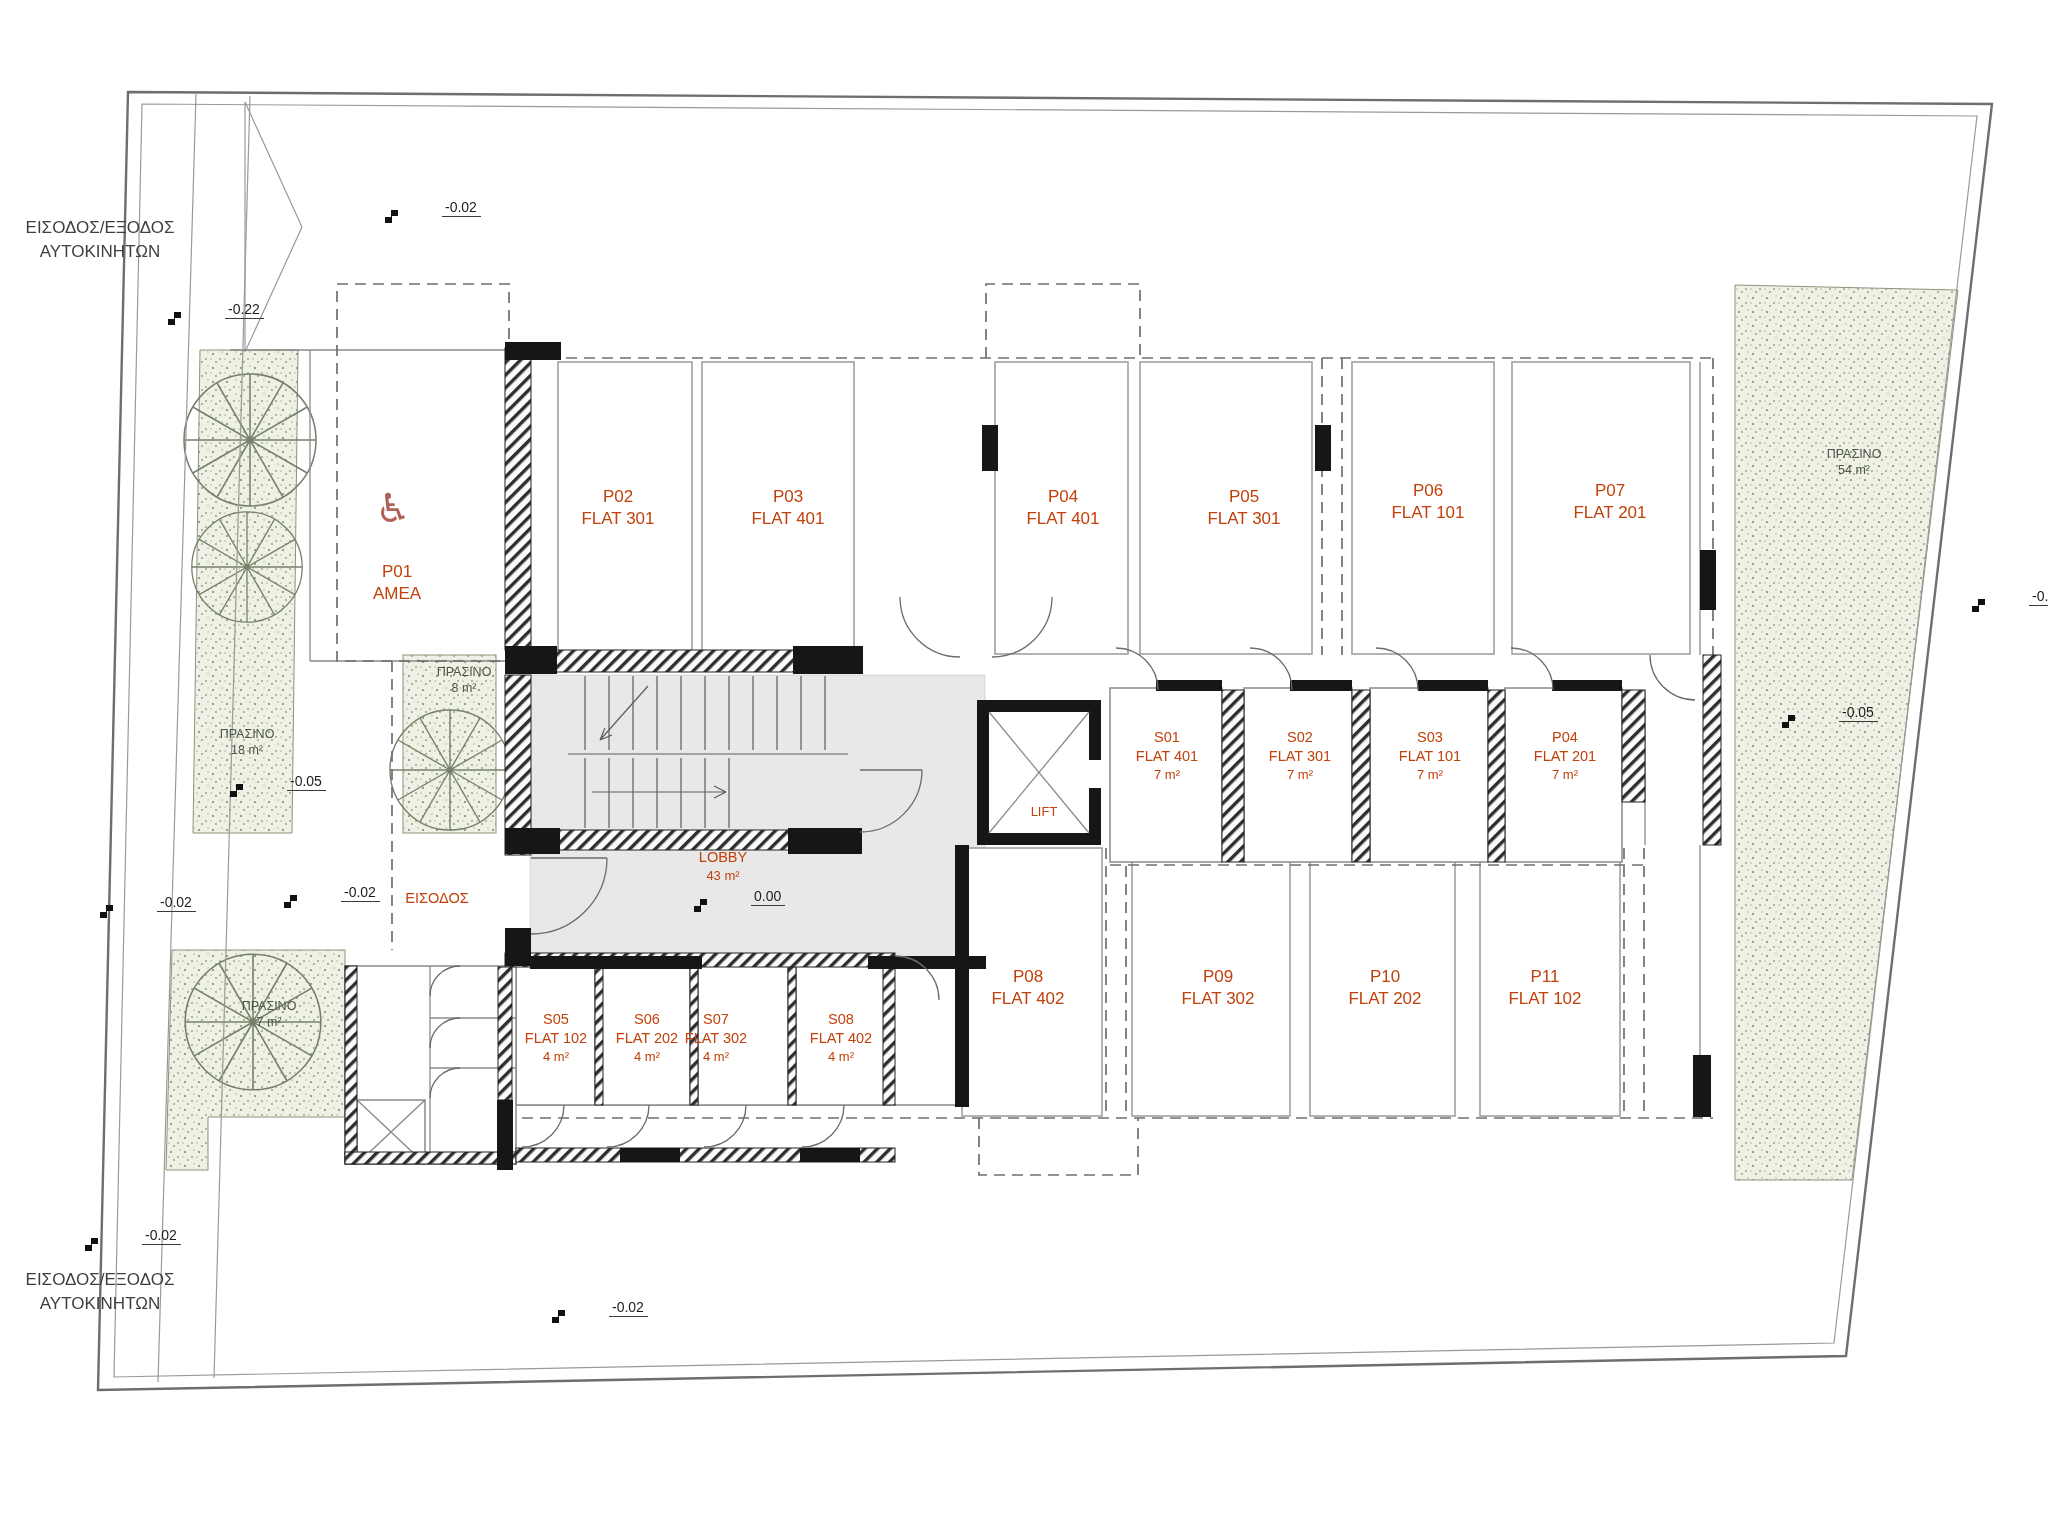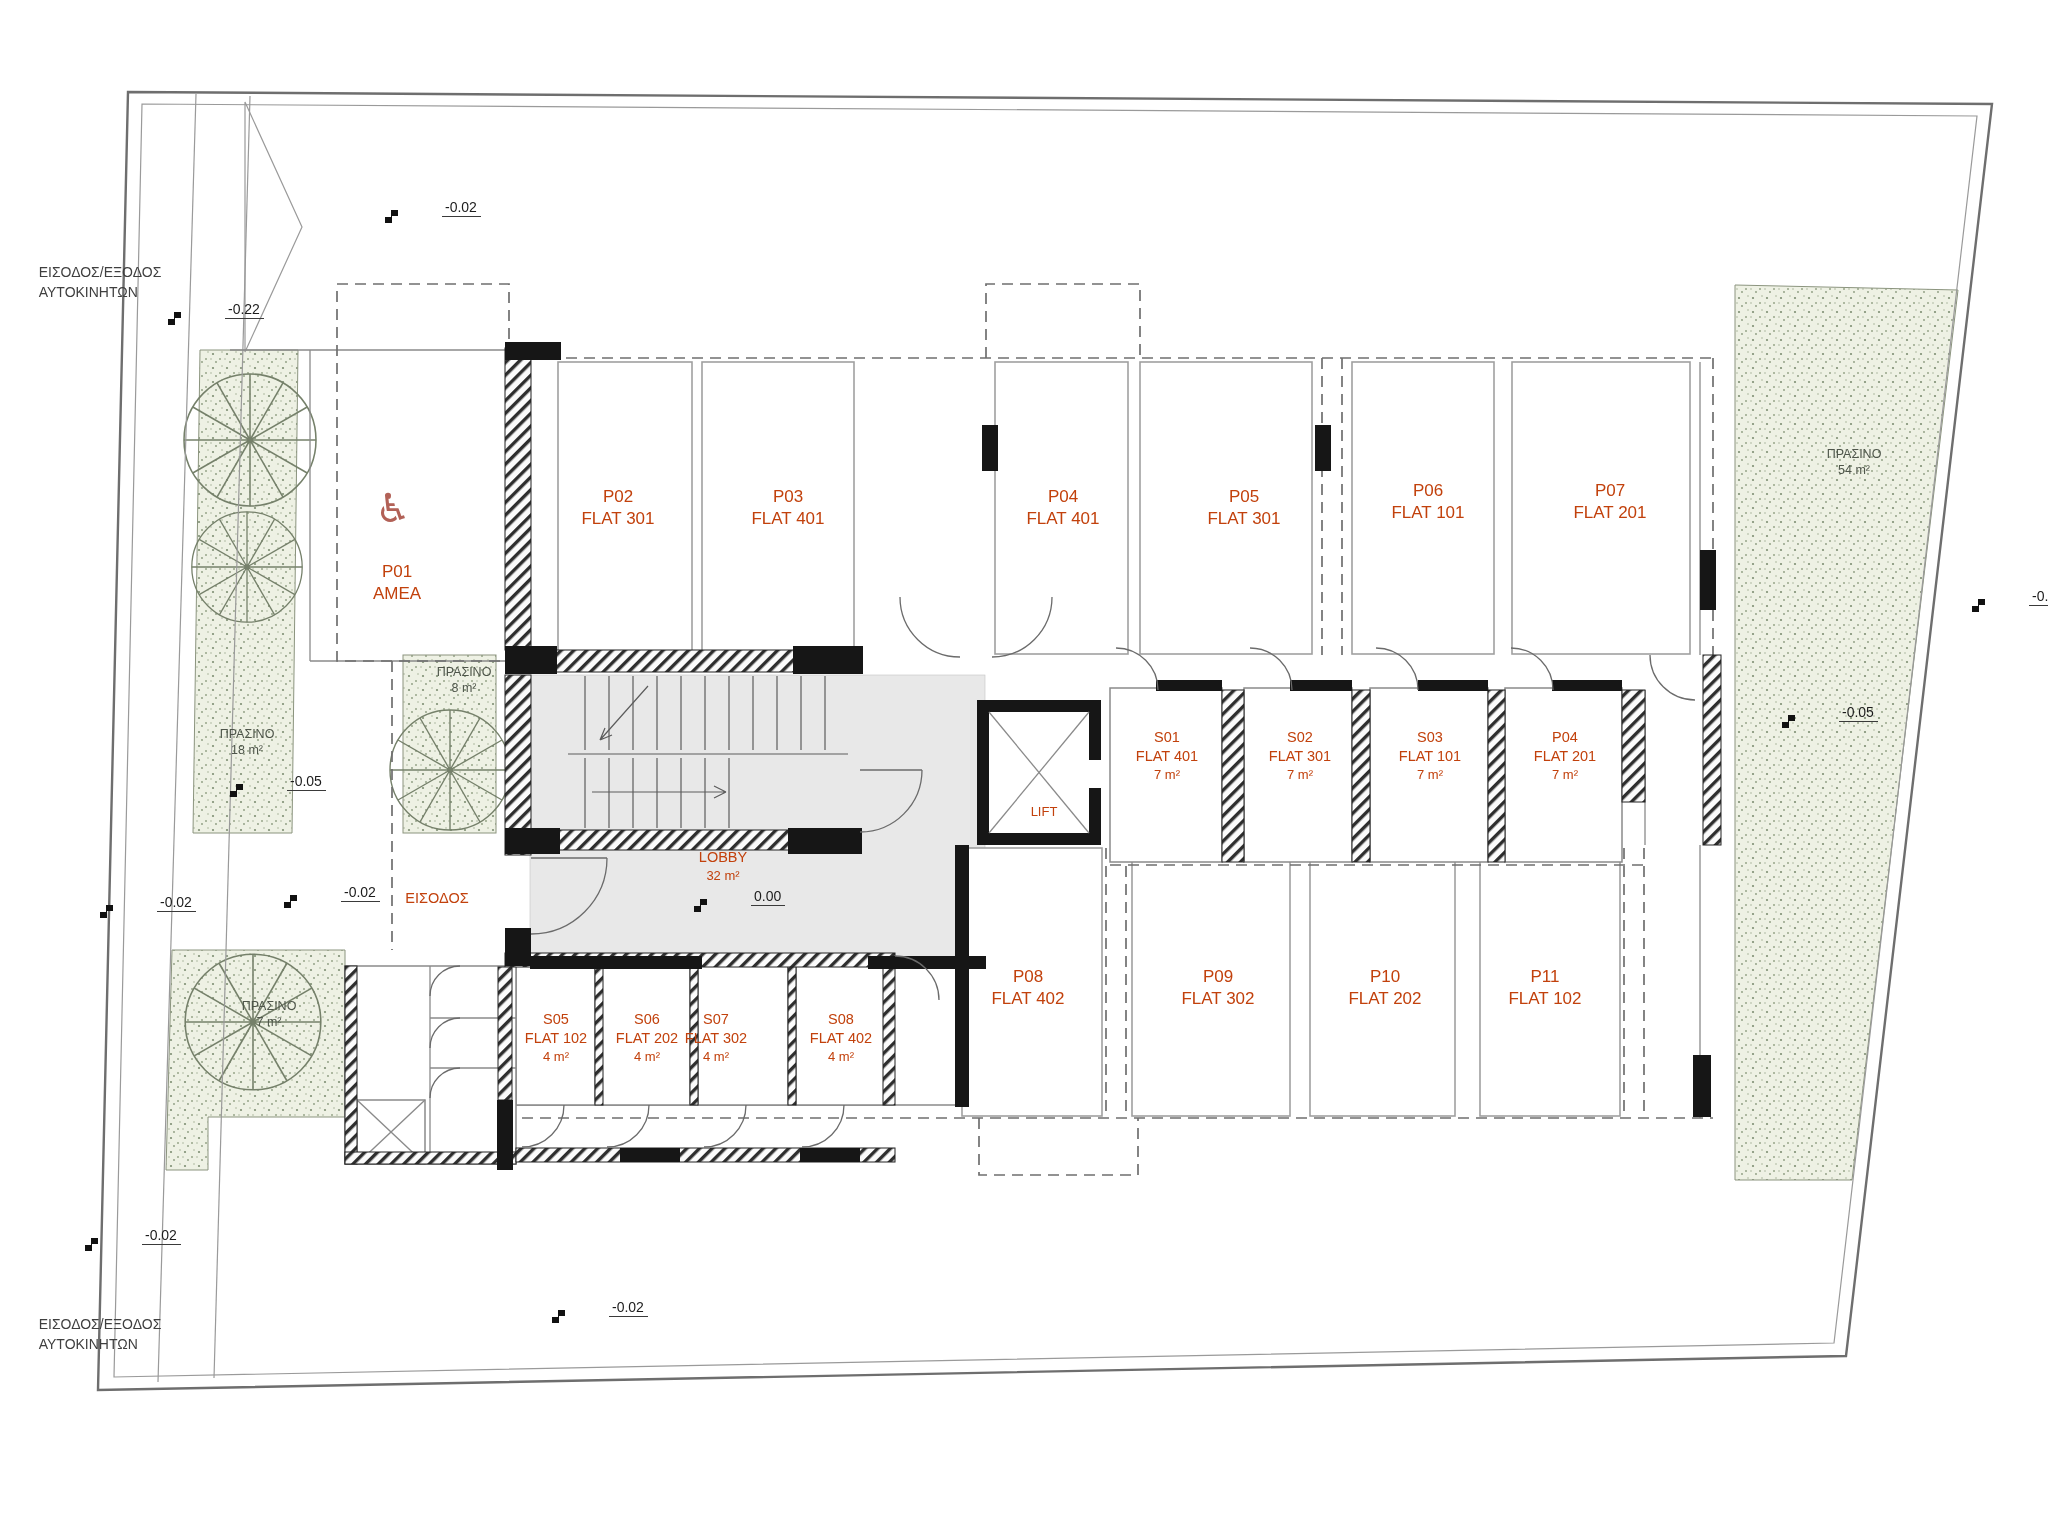--- a/index.html
+++ b/index.html
@@ -8,22 +8,22 @@
   #plan-svg{position:absolute;left:0;top:0;}
   .lbl{position:absolute;transform:translate(-50%,-50%);text-align:center;color:#c2410c;
        font-size:17px;line-height:1.32;white-space:nowrap;z-index:5;}
   .lbl span{display:block;}
   .lbl .area{font-size:13px;}
   .lbl.small{font-size:14.5px;}
   .lbl.tiny{font-size:13px;}
   .greenlbl{position:absolute;transform:translate(-50%,-50%);text-align:center;color:#4e554a;
        font-size:12.5px;line-height:1.3;white-space:nowrap;z-index:5;}
   .greenlbl span{display:block;padding-left:28px;}
-  .sitelbl{position:absolute;transform:translate(-50%,-50%);color:#3f3f3f;
-       font-size:14px;line-height:1.4;white-space:nowrap;z-index:5;margin-top:43px;}
+  .sitelbl{position:absolute;transform:translate(-50%,-50%);text-align:center;color:#3f3f3f;
+       font-size:17px;line-height:1.4;white-space:nowrap;z-index:5;}
   .sitelbl span{display:block;}
   .level{position:absolute;display:flex;align-items:flex-start;z-index:6;gap:44px;}
   .lvl-glyph{width:13px;height:13px;margin-top:6px;
        background:conic-gradient(from 0deg,#111 0 25%,transparent 25% 50%,#111 50% 75%,transparent 75%);}
   .lvl-val{font-size:14px;color:#1c1c1c;border-bottom:1.5px solid #3a3a3a;padding:0 4px 1px 3px;
        position:relative;top:-5px;background:transparent;}
   .wheelchair{position:absolute;transform:translate(-50%,-50%);color:#b26157;font-size:40px;z-index:5;
        font-family:"DejaVu Sans", sans-serif;}
 </style>
 </head>
@@ -355,21 +355,21 @@
   <span class="area">4 m²</span>
 </div>
 <div class="lbl small" style="left:841px;top:1038px">
   <span>S08</span>
   <span>FLAT 402</span>
   <span class="area">4 m²</span>
 </div>
 
 <div class="lbl small" style="left:723px;top:866px">
   <span>LOBBY</span>
-  <span class="area">32 m²</span>
+  <span class="area">43 m²</span>
 </div>
 <div class="lbl tiny" style="left:1044px;top:812px">
   <span>LIFT</span>
 </div>
 <div class="lbl small" style="left:437px;top:899px">
   <span>ΕΙΣΟΔΟΣ</span>
 </div>
 
 <div class="greenlbl" style="left:1840px;top:462px">
   <span>ΠΡΑΣΙΝΟ</span>

